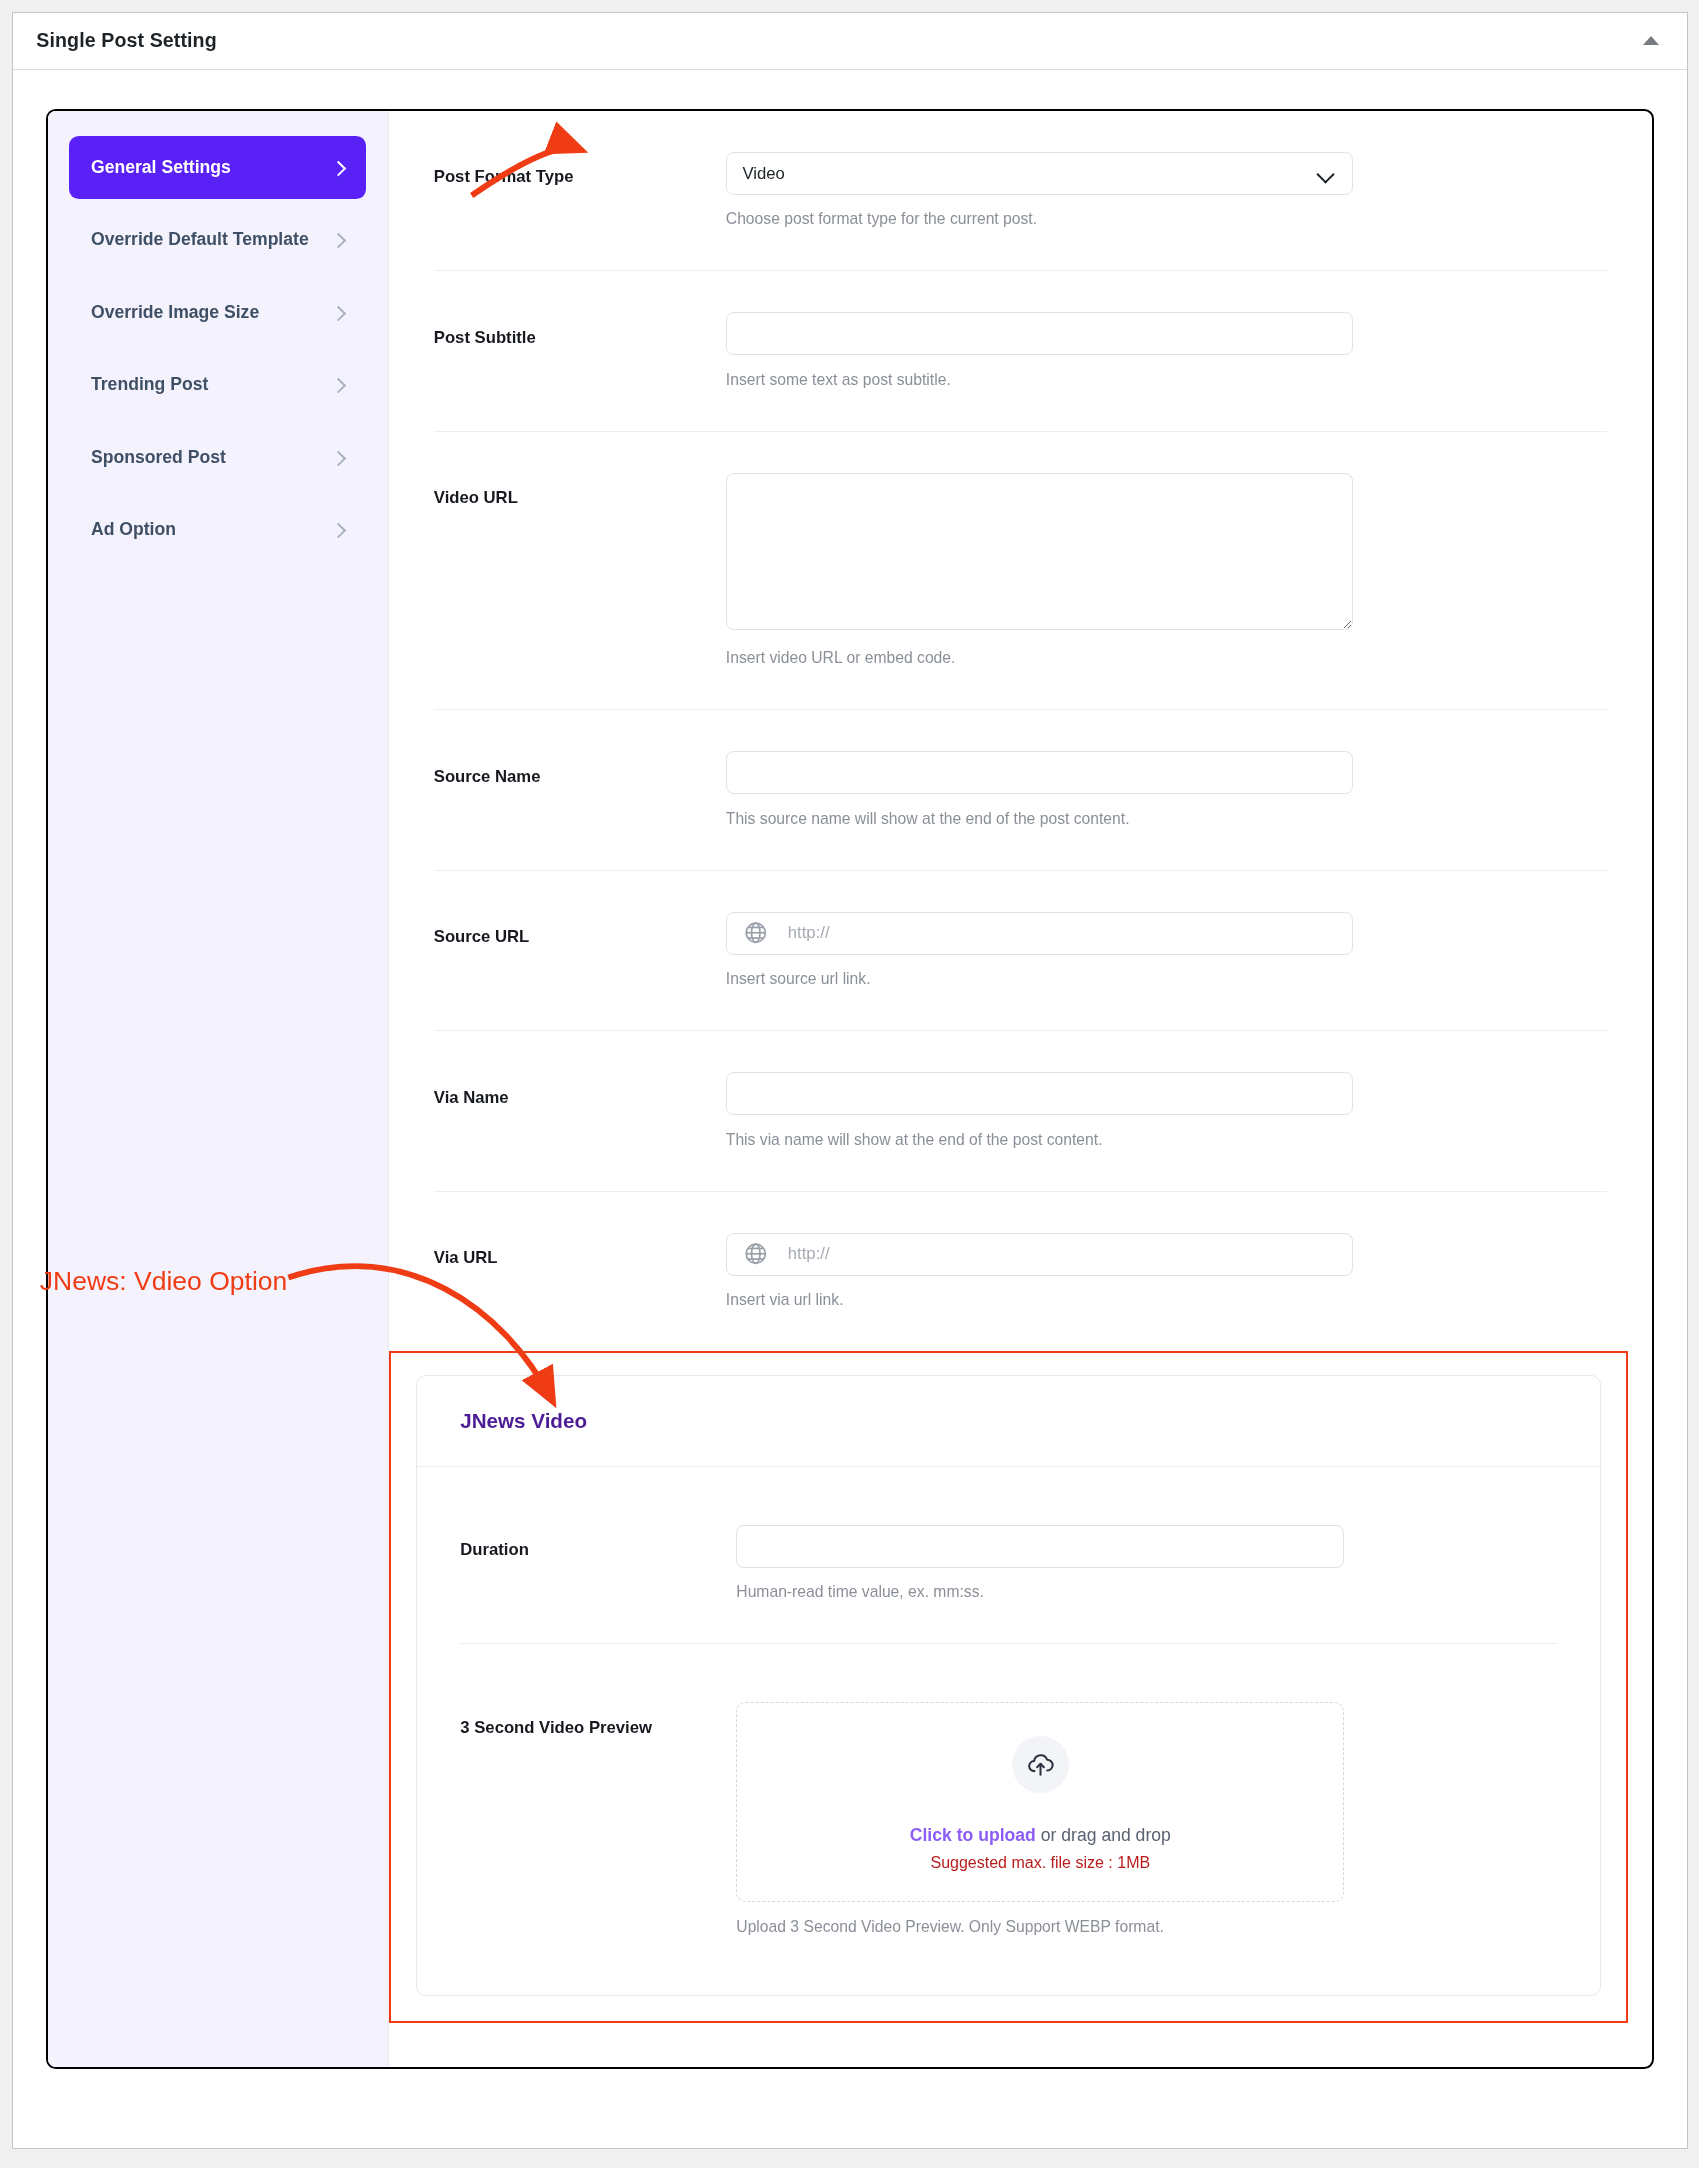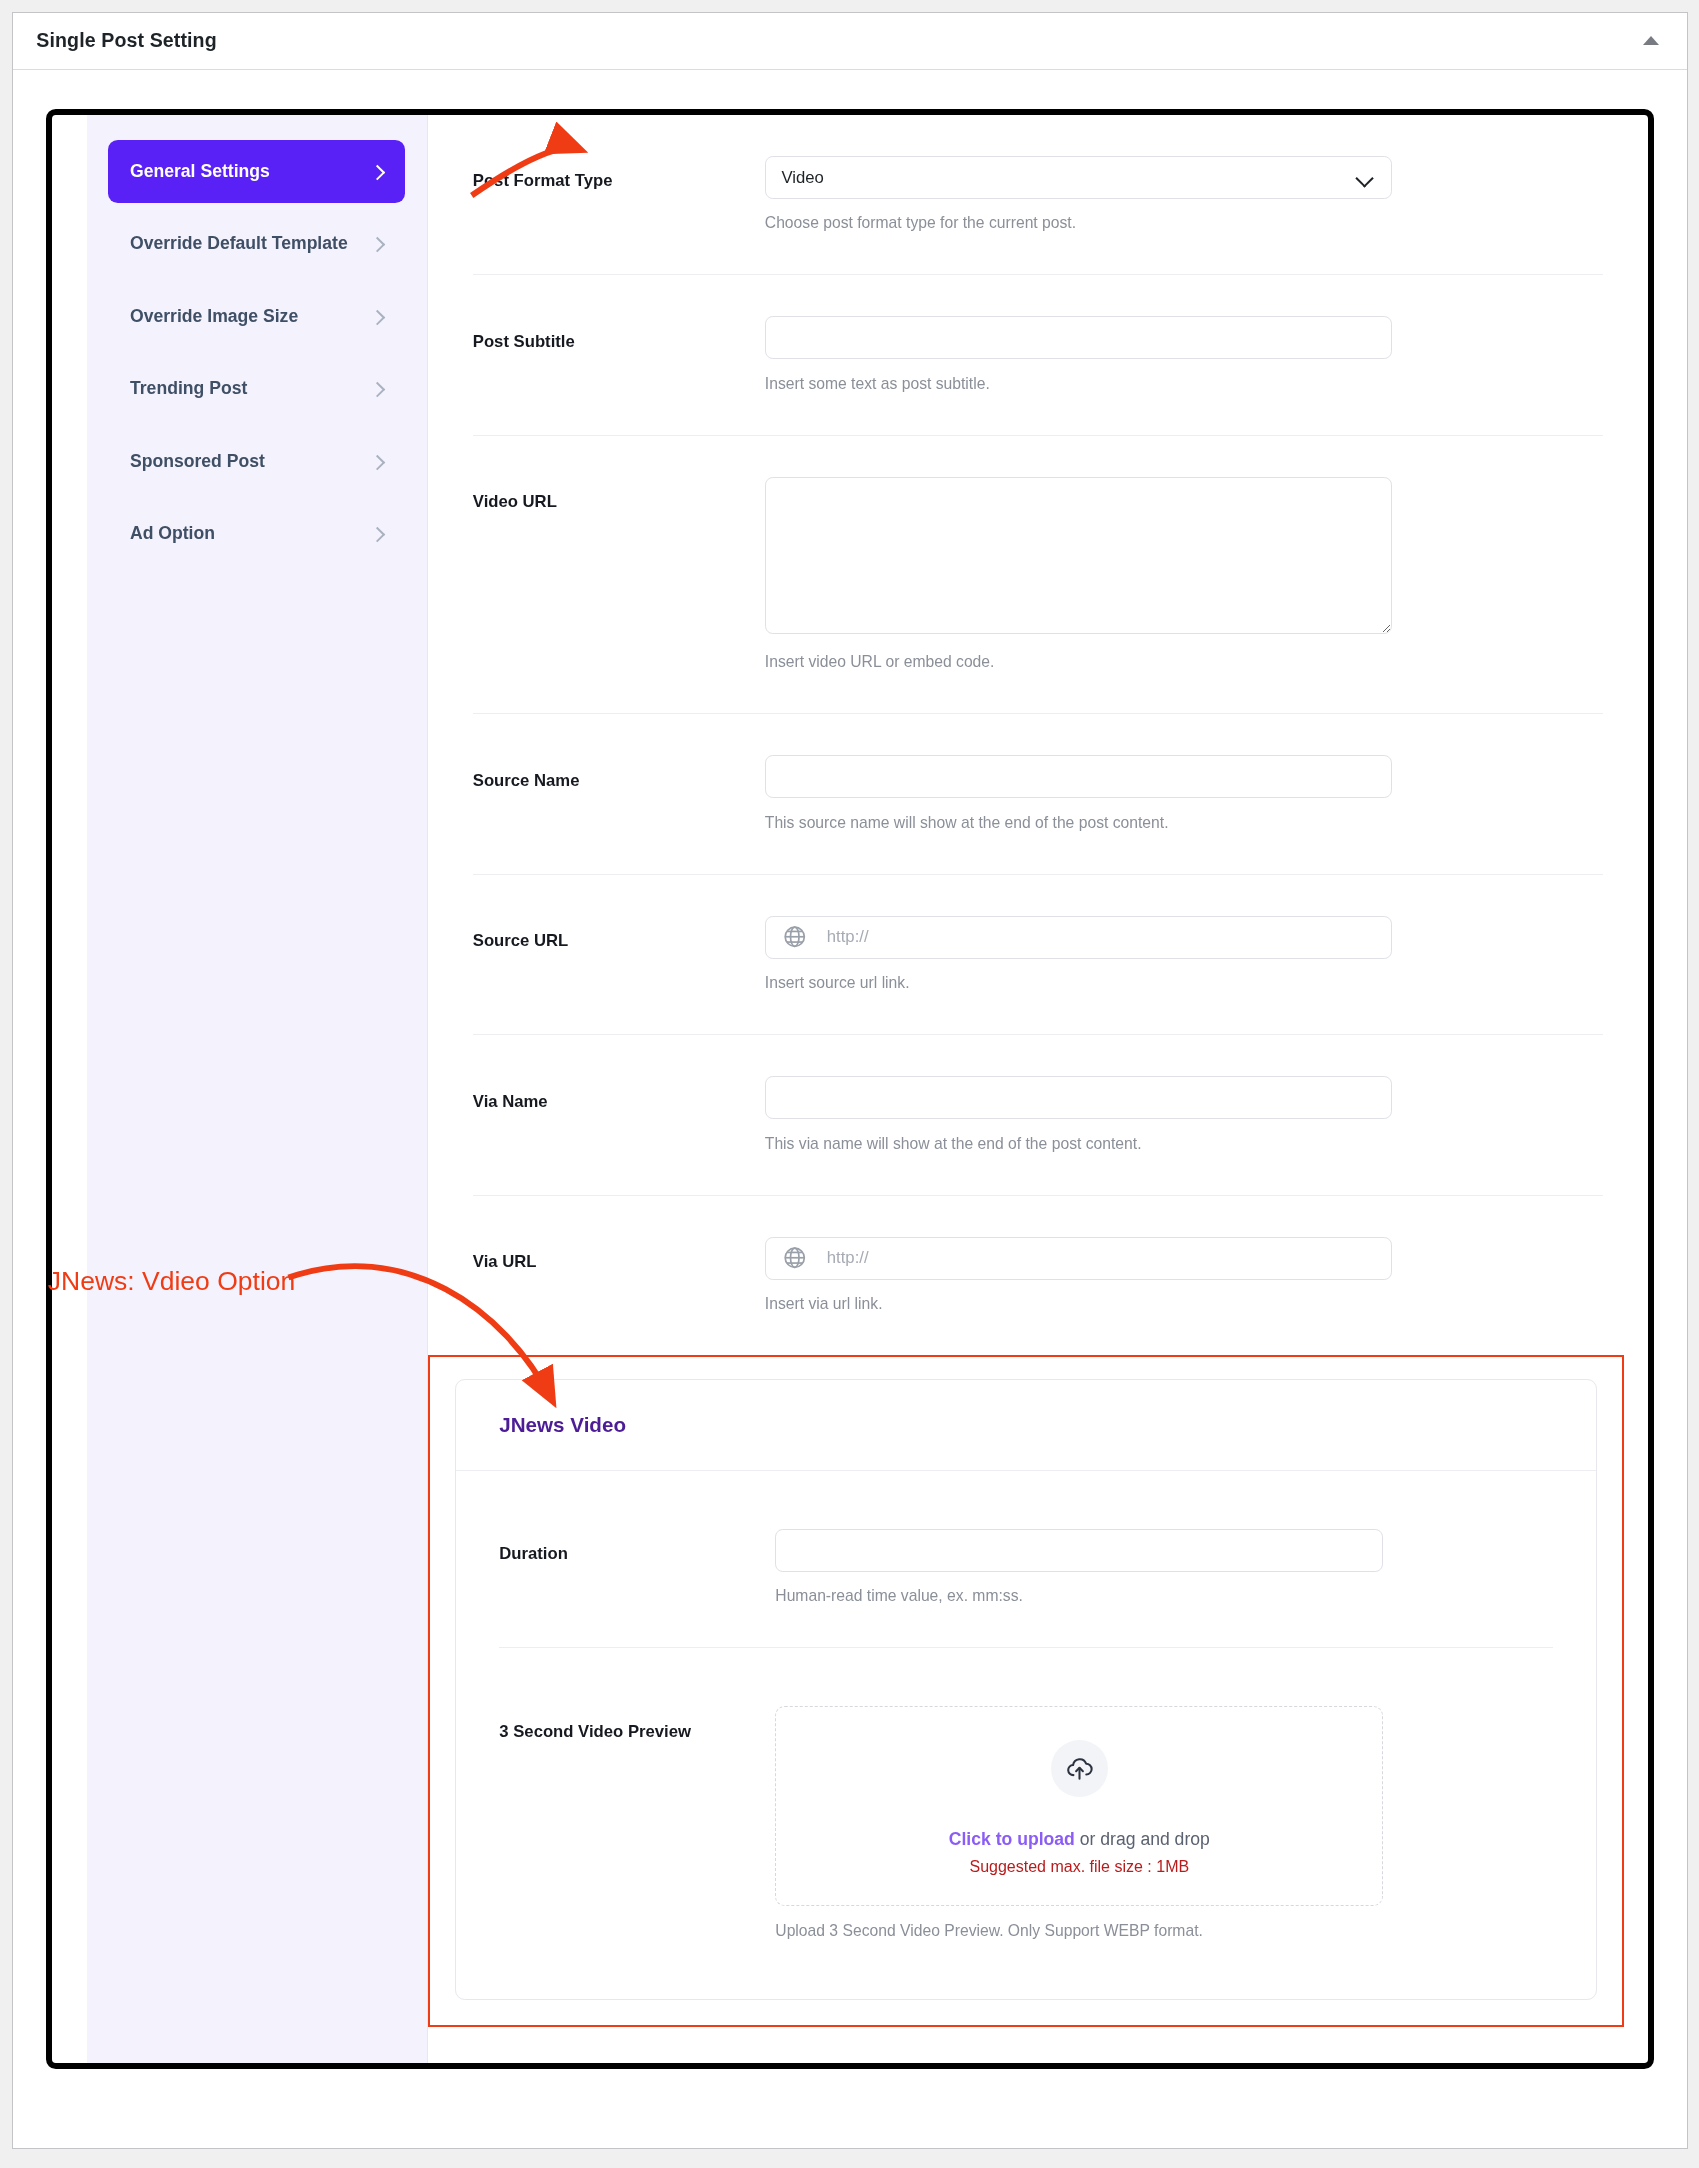--- a/index.html
+++ b/index.html
@@ -55,26 +55,25 @@
     border-right: 8.8px solid transparent;
     border-bottom: 9.8px solid #787c82;
   }
 
   .metabox-body {
     padding: 39px 33px 45px 33px;
   }
 
   .panel {
     display: flex;
-    border: 6px solid #000000;
+    border: 2px solid #000000;
     border-radius: 9.8px;
     overflow: hidden;
     min-height: 1960px;
     background: #fff;
-    padding-left: 35px;
   }
 
   
   .sidebar {
     width: 341px;
     flex: 0 0 341px;
     background: #f4f3fd;
     border-right: 1px solid #e7e7ed;
     padding: 25.5px 21.6px;
   }
@@ -253,21 +252,21 @@
     pointer-events: none;
     z-index: 40;
   }
   .anno-text {
     position: absolute;
     color: #f03c14;
     font-size: 26.5px;
     font-family: "Liberation Sans", sans-serif;
     white-space: nowrap;
   }
-  .anno-jnews { left: 35px; top: 1253px; }
+  .anno-jnews { left: 27px; top: 1253px; }
 </style>
 </head>
 <body>
 
 <div class="page">
   <div class="metabox">
 
     <div class="metabox-header">
       <div class="metabox-title">Single Post Setting</div>
       <div class="collapse-toggle">

